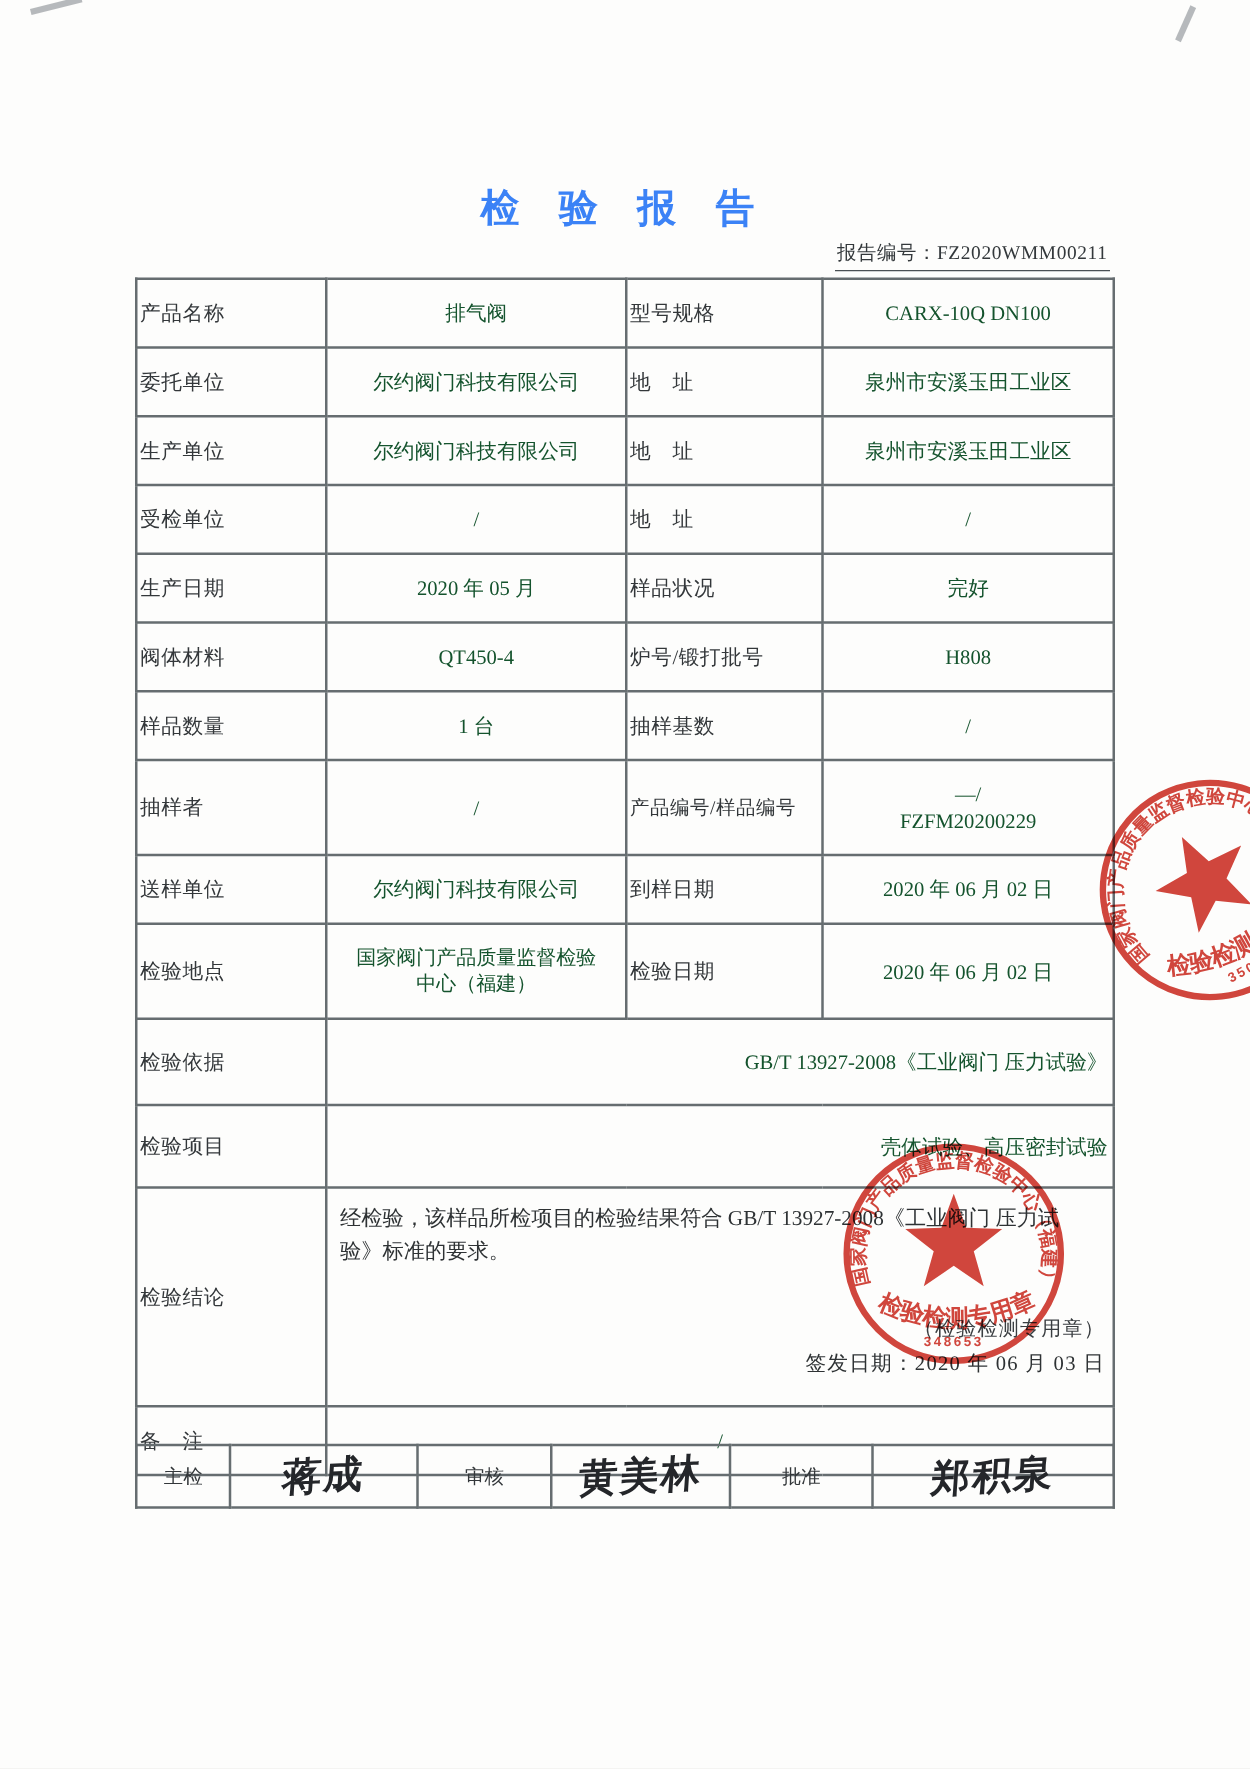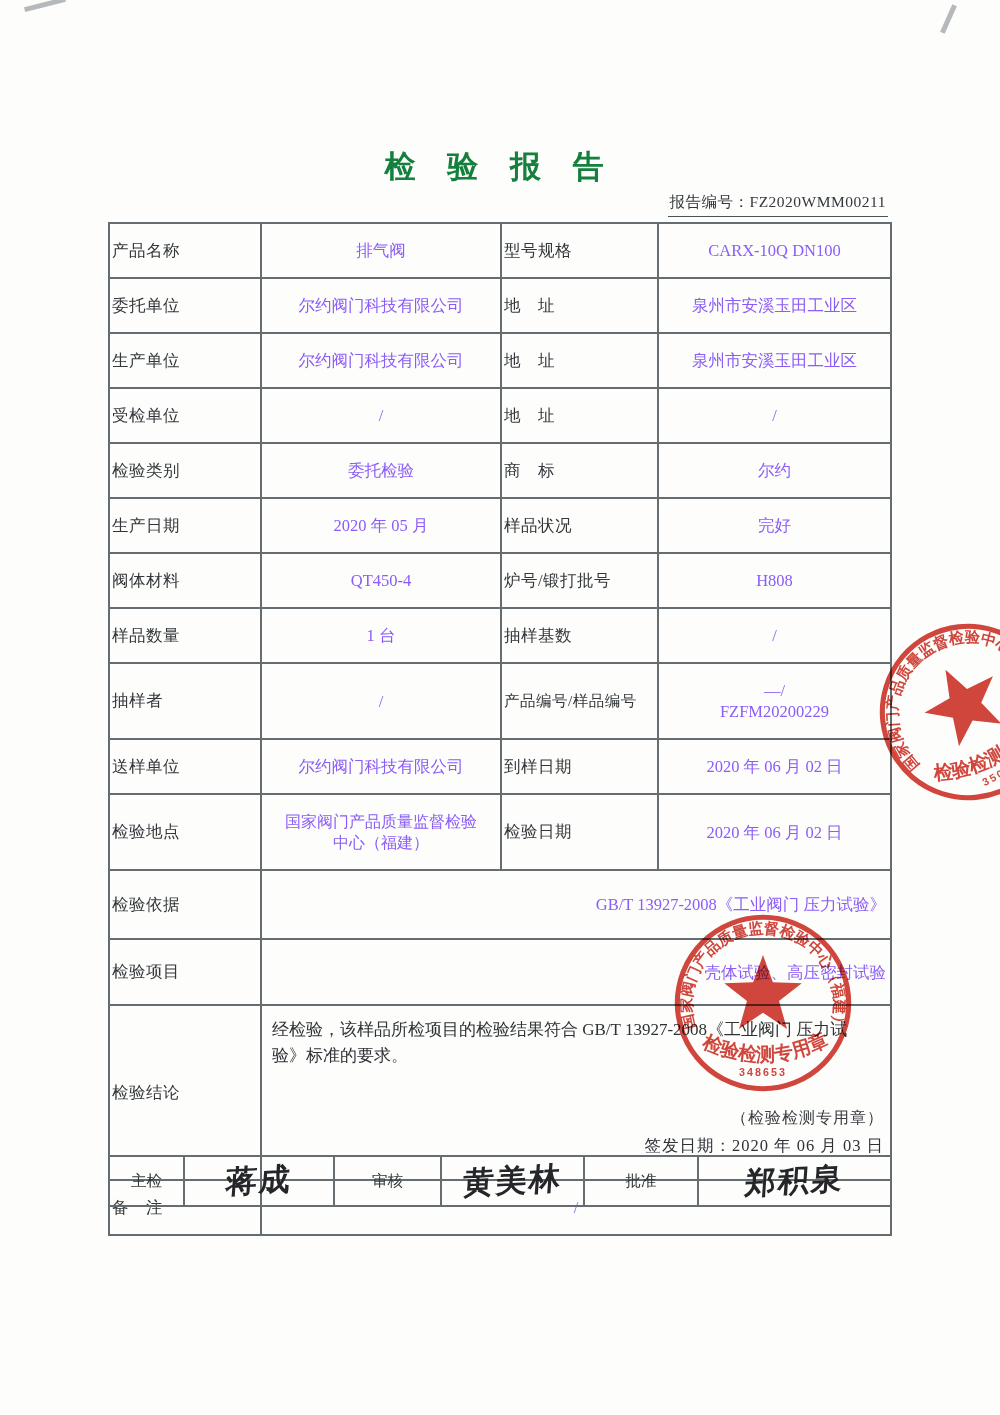--- a/index.html
+++ b/index.html
@@ -9,37 +9,37 @@
     font-family:"Liberation Serif","DejaVu Serif",serif;
     color:#2b2e30;
   }
   
   .artifact{position:absolute;background:#7c8286;opacity:.55;}
   #art-tl{left:24px;top:2px;width:42px;height:5px;transform:rotate(-14deg);}
   #art-tr{left:946px;top:4px;width:5px;height:30px;transform:rotate(24deg);}
 
   #title{
     position:absolute;left:0;top:146px;width:1000px;text-align:center;
-    font-size:31px;font-weight:bold;letter-spacing:12px;color:#15803d;
+    font-size:31px;font-weight:bold;letter-spacing:12px;color:#3b82f6;
   }
   #report-no{
     position:absolute;top:192px;right:112px;font-size:15.5px;color:#33383b;
     border-bottom:1.5px solid #4a5054;padding:0 2px 3px 2px;letter-spacing:.5px;
   }
 
   table{border-collapse:collapse;table-layout:fixed;}
   #main-table{position:absolute;left:108px;top:222px;width:782px;}
   #sig-table{position:absolute;left:108px;top:1155px;width:782px;height:52px;}
   td{border:2px solid #666d70;overflow:hidden;}
   .lbl{
     text-align:left;vertical-align:middle;font-size:16.5px;color:#33373a;
     padding:0 2px;letter-spacing:.5px;
   }
   .val{
-    text-align:center;vertical-align:middle;font-size:16.5px;color:#8b5cf6;
+    text-align:center;vertical-align:middle;font-size:16.5px;color:#14532d;
     white-space:pre-line;line-height:21px;padding:16px 4px;
   }
   .val-left{text-align:right;padding-left:9px;}
   #conclusion-cell{position:relative;vertical-align:top;}
   #conclusion-text{
     font-size:17px;line-height:26px;color:#2e3234;text-align:left;
     padding:10px 14px 0 9px;margin:0;
   }
   #stamp-note{
     position:absolute;right:6px;bottom:50px;font-size:16px;color:#3a3e41;letter-spacing:1px;
@@ -96,26 +96,20 @@
       <td class="lbl">生产单位</td>
       <td class="val">尔约阀门科技有限公司</td>
       <td class="lbl">地　址</td>
       <td class="val">泉州市安溪玉田工业区</td>
     </tr>
     <tr style="height:53px">
       <td class="lbl">受检单位</td>
       <td class="val">/</td>
       <td class="lbl">地　址</td>
       <td class="val">/</td>
-    </tr>
-    <tr style="height:50px">
-      <td class="lbl">检验类别</td>
-      <td class="val">委托检验</td>
-      <td class="lbl">商　标</td>
-      <td class="val">尔约</td>
     </tr>
     <tr style="height:53px">
       <td class="lbl">生产日期</td>
       <td class="val">2020 年 05 月</td>
       <td class="lbl">样品状况</td>
       <td class="val">完好</td>
     </tr>
     <tr style="height:52px">
       <td class="lbl">阀体材料</td>
       <td class="val">QT450-4</td>

